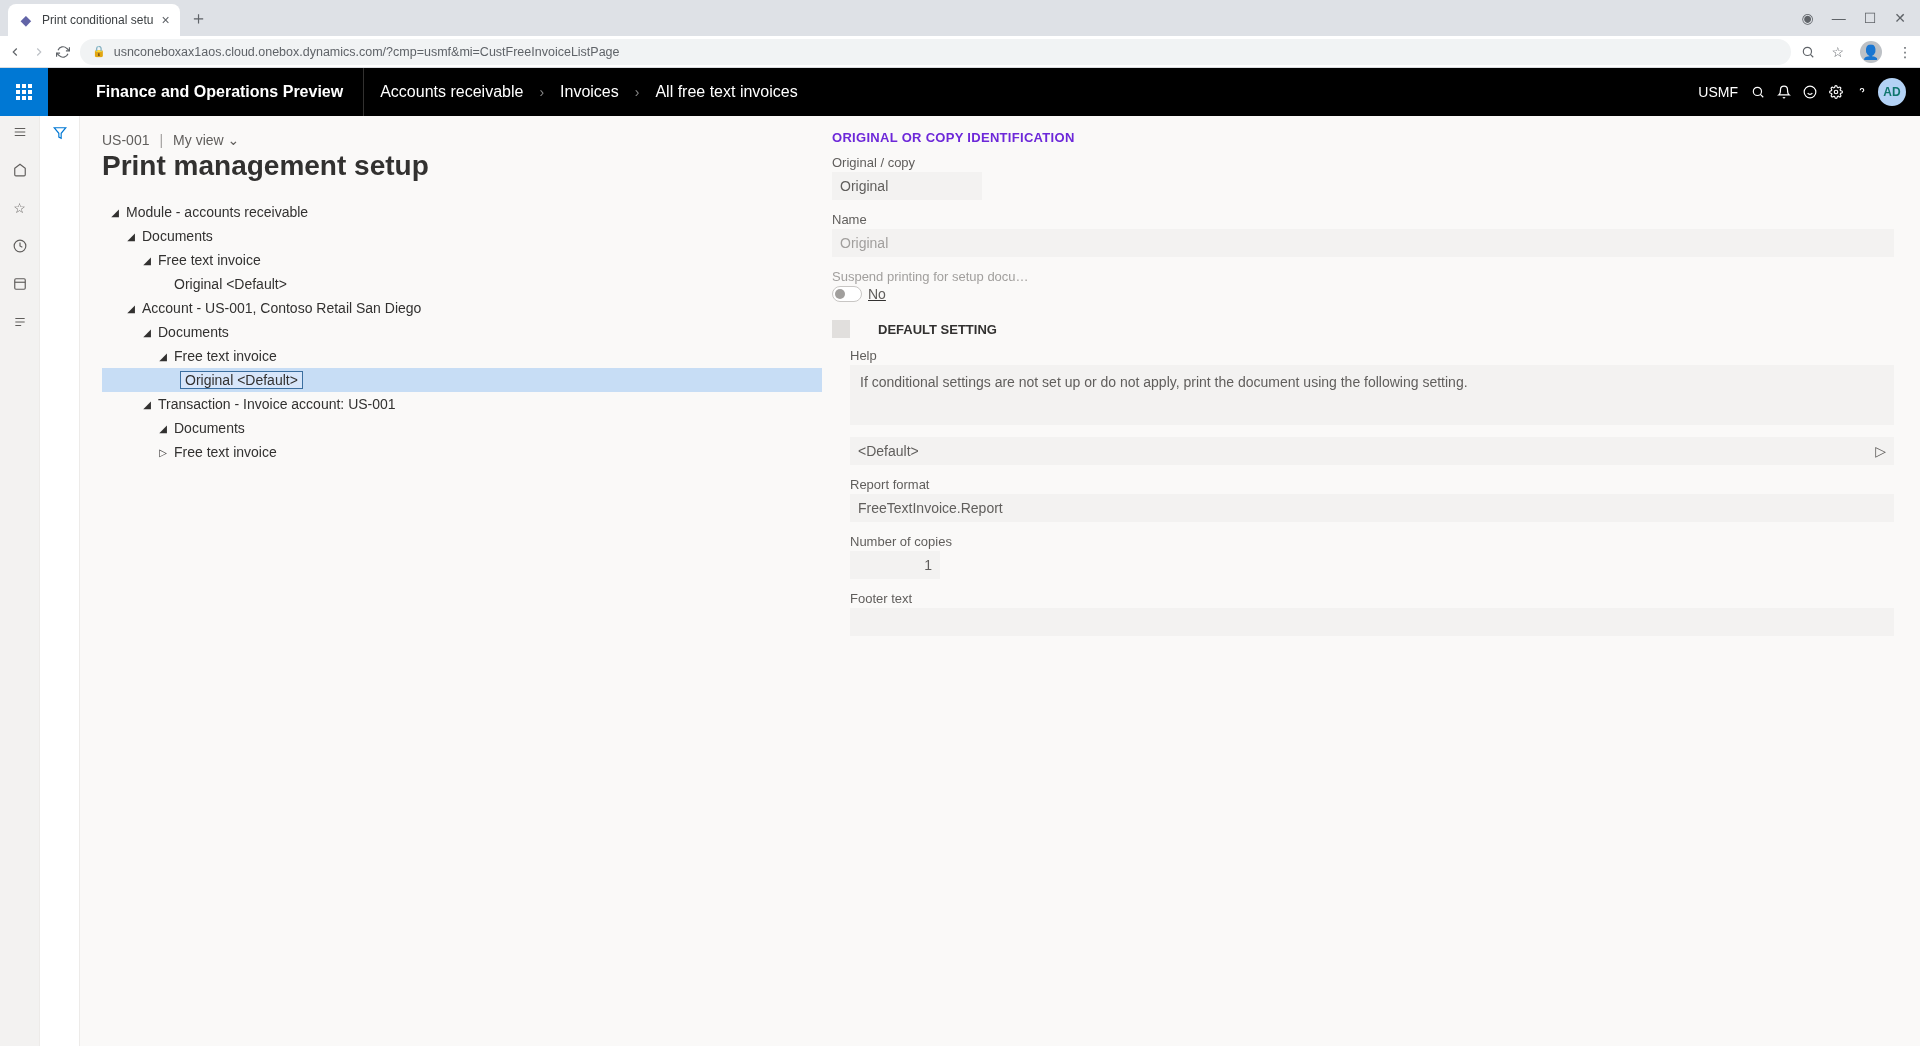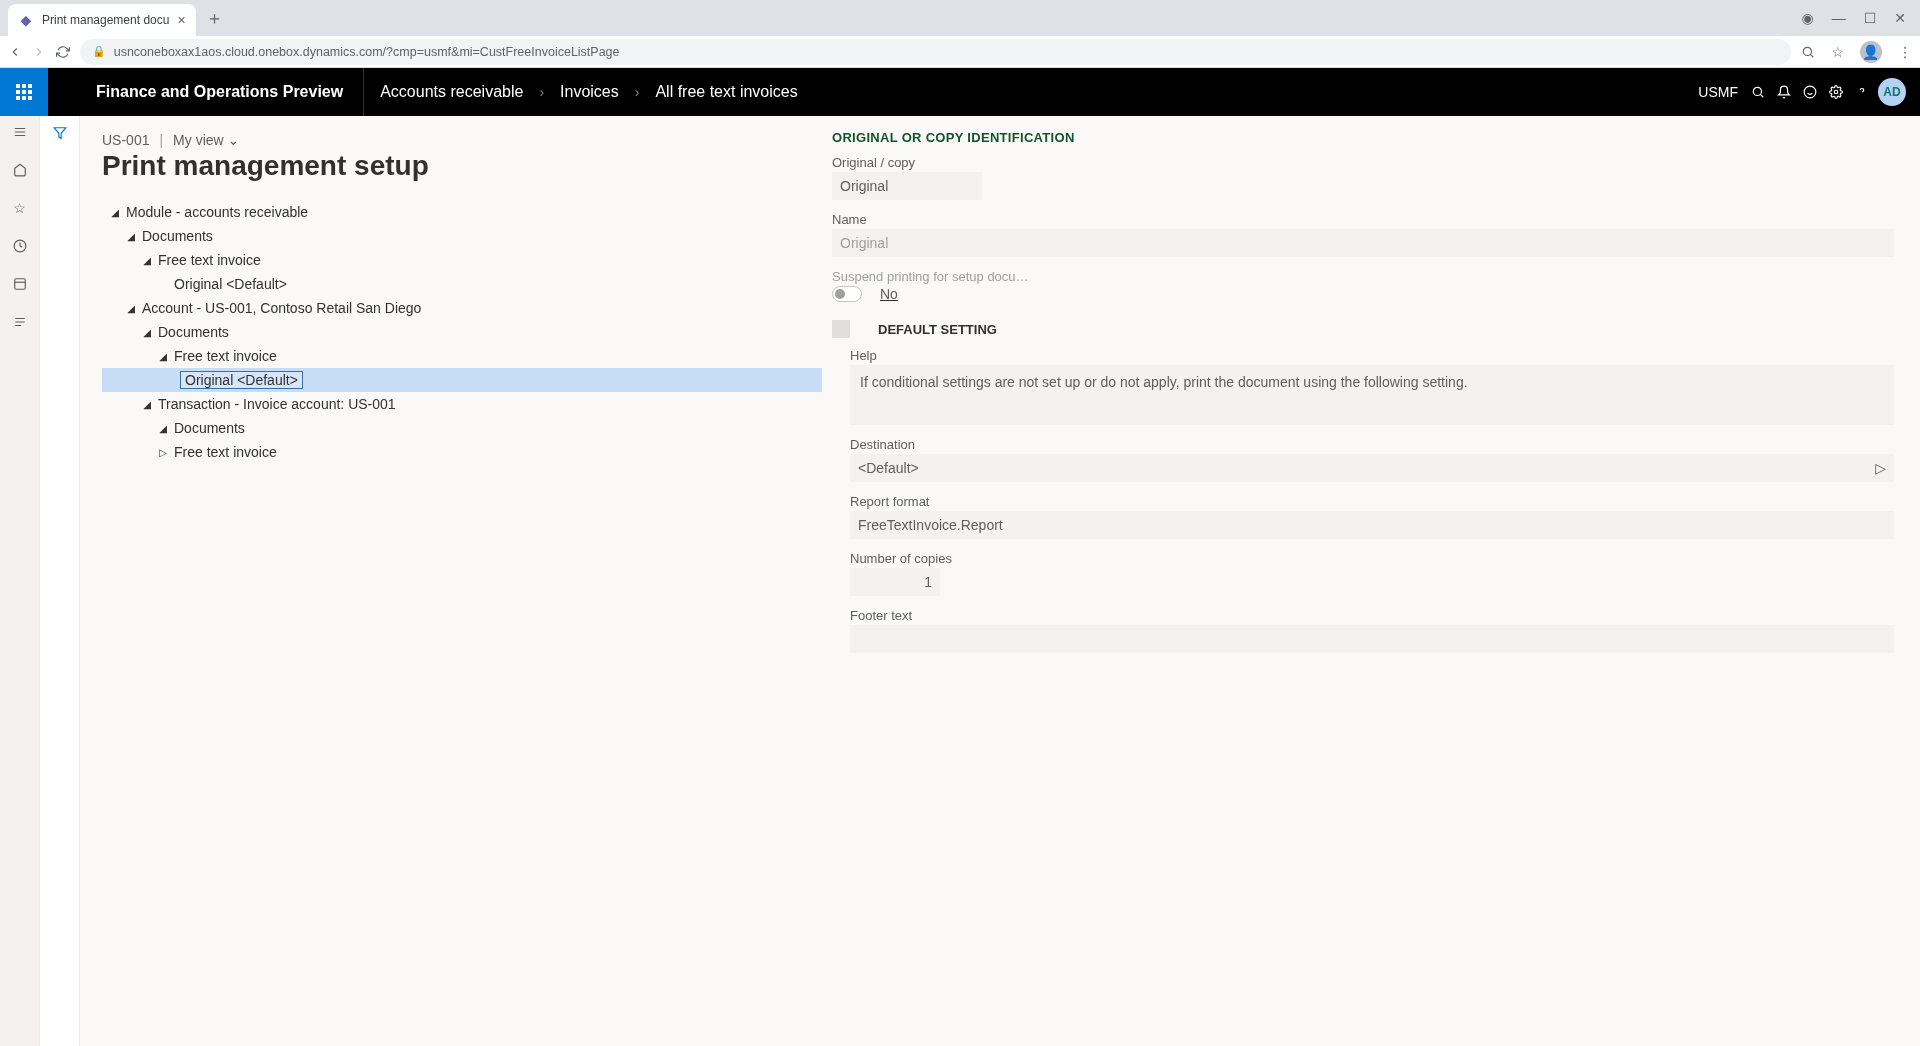--- a/index.html
+++ b/index.html
@@ -65,29 +65,29 @@
 .tree-row .twisty { width: 14px; display:inline-flex; justify-content:center; color:#323130; font-size:10px; margin-right: 4px; }
 .indent-0 { padding-left: 6px; }
 .indent-1 { padding-left: 22px; }
 .indent-2 { padding-left: 38px; }
 .indent-3 { padding-left: 54px; }
 .indent-4 { padding-left: 54px; }
 .tree-row.selected-row { background: #c7ddf5; }
 .selected-box { border: 1px solid #3b6fa0; background: #d7e6fa; padding: 0 4px; margin-left: 6px; }
 
 
-.section-header { font-size: 13px; font-weight: 600; letter-spacing: 0.3px; color: #14532d; margin-top: 4px; margin-bottom: 10px; }
+.section-header { font-size: 13px; font-weight: 600; letter-spacing: 0.3px; color: #6d28d9; margin-top: 4px; margin-bottom: 10px; }
 .field { margin-bottom: 12px; }
 .field-label { font-size: 13px; color: #605e5c; margin-bottom: 2px; }
 .field-label.disabled { color: #a19f9d; }
 .field-input { background: #f3f2f1; color: #605e5c; padding: 4px 8px; height: 28px; display:flex; align-items:center; width: 150px; }
 .field-input.wide { width: 100%; }
 .field-input.num { width: 90px; justify-content:flex-end; }
 .field-input.dest { justify-content:space-between;gap:10px; }
-.toggle-row { display:flex; align-items:center; gap: 18px; text-decoration: underline; }
+.toggle-row { display:flex; align-items:center; gap: 6px; text-decoration: underline; }
 .toggle { width: 30px; height: 16px; border-radius: 8px; background: #fff; border: 1px solid #c8c6c4; position:relative; }
 .toggle::after { content:''; position:absolute; width:10px; height:10px; border-radius:50%; background:#a19f9d; top:2px; left:2px; }
 .toggle-label { color:#605e5c; }
 
 .default-setting-row { display:flex; align-items:center; gap: 28px; margin: 18px 0 10px 0; }
 .chk { width:18px; height:18px; background:#e1dfdd; display:inline-block; }
 .default-setting-label { font-weight:600; font-size:13px; }
 
 .indent-section { padding-left: 18px; }
 .help-box { background:#f3f2f1; color:#605e5c; padding: 8px 10px; line-height:1.4; min-height:60px; }
@@ -95,21 +95,21 @@
 
 svg { width: 1em; height: 1em; }
 </style>
 </head>
 <body>
 
 <div class="browser-chrome">
   <div class="tab-strip">
     <div class="tab">
       <span class="favicon">◆</span>
-      <span class="tab-title">Print management docu</span>
+      <span class="tab-title">Print conditional setu</span>
       <span class="tab-close">×</span>
     </div>
     <span class="new-tab">＋</span>
     <div class="window-controls">
       <span>◉</span>
       <span>—</span>
       <span>☐</span>
       <span>✕</span>
     </div>
   </div>
@@ -340,21 +340,20 @@
           <span class="default-setting-label">DEFAULT SETTING</span>
         </div>
 
         <div class="indent-section">
           <div class="field">
             <div class="field-label">Help</div>
             <div class="help-box">If conditional settings are not set up or do not apply, print the document using the following setting.</div>
           </div>
 
           <div class="field">
-            <div class="field-label">Destination</div>
             <div class="field-input wide dest">
               <span>&lt;Default&gt;</span>
               <span class="dest-arrow">▷</span>
             </div>
           </div>
 
           <div class="field">
             <div class="field-label">Report format</div>
             <div class="field-input wide">
                 <span>FreeTextInvoice.Report</span>

